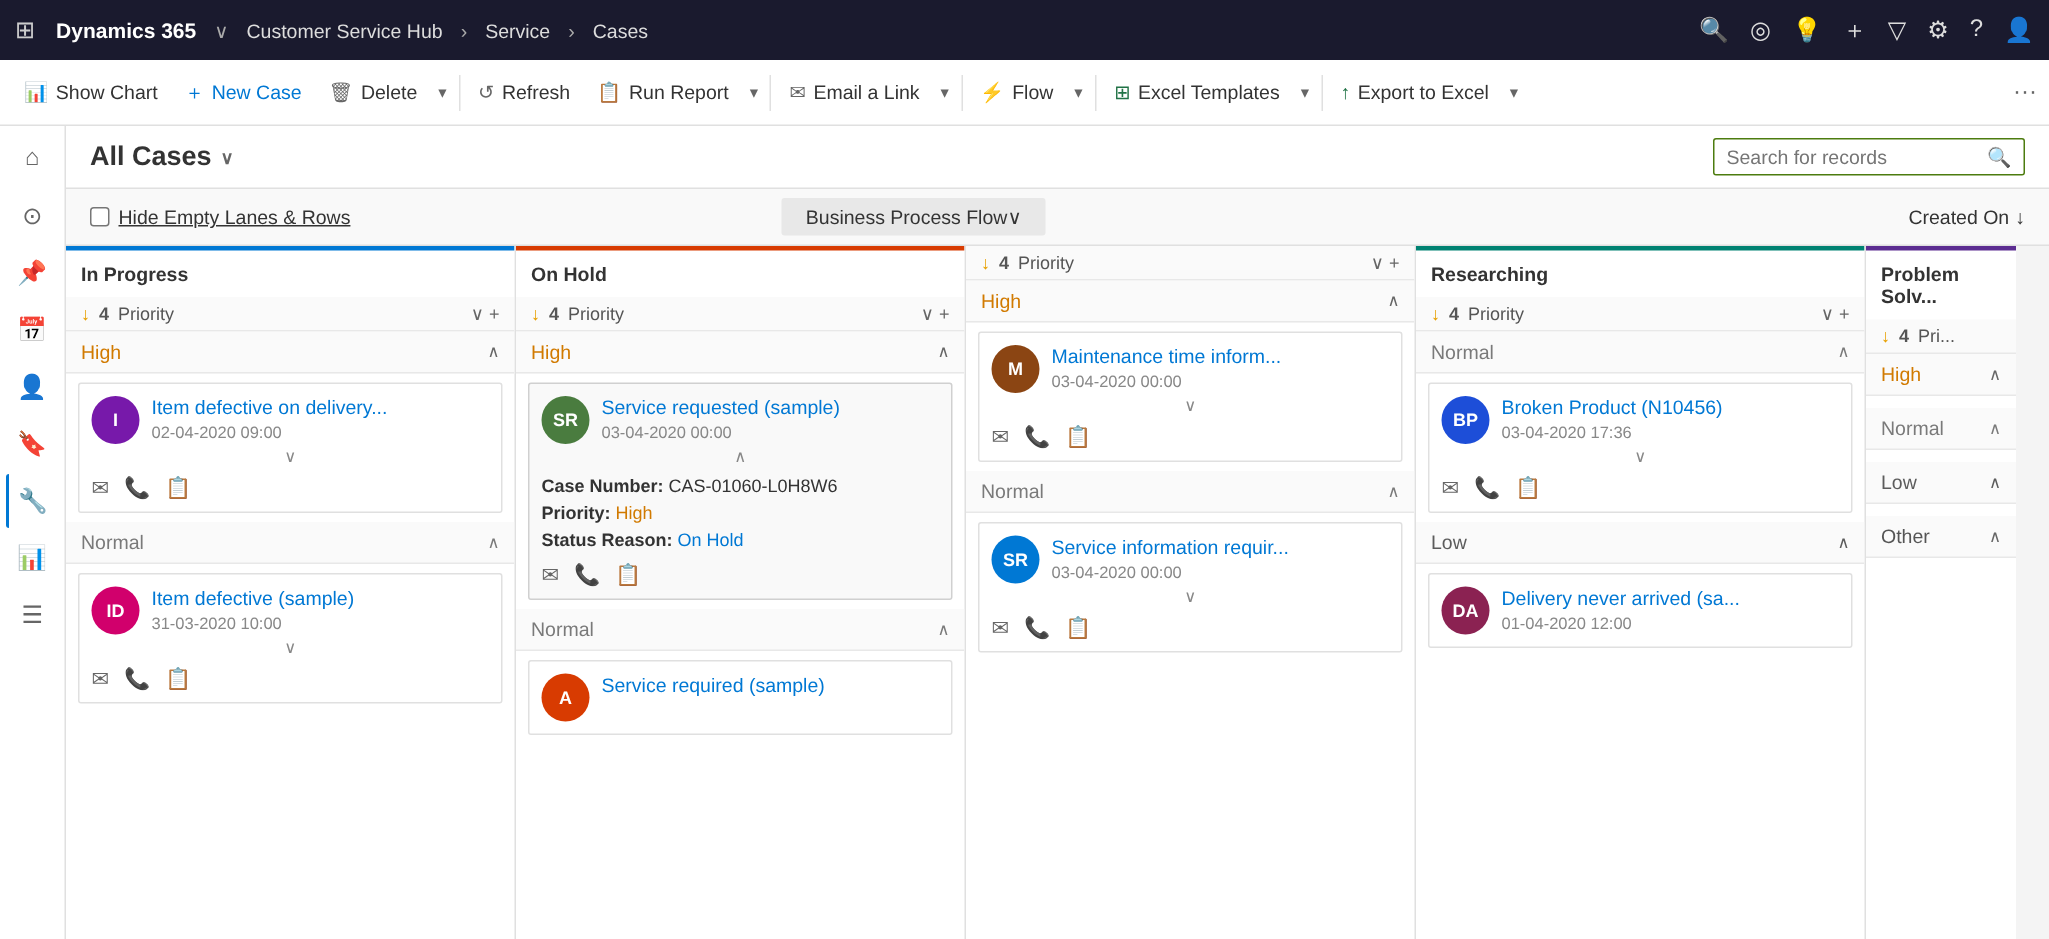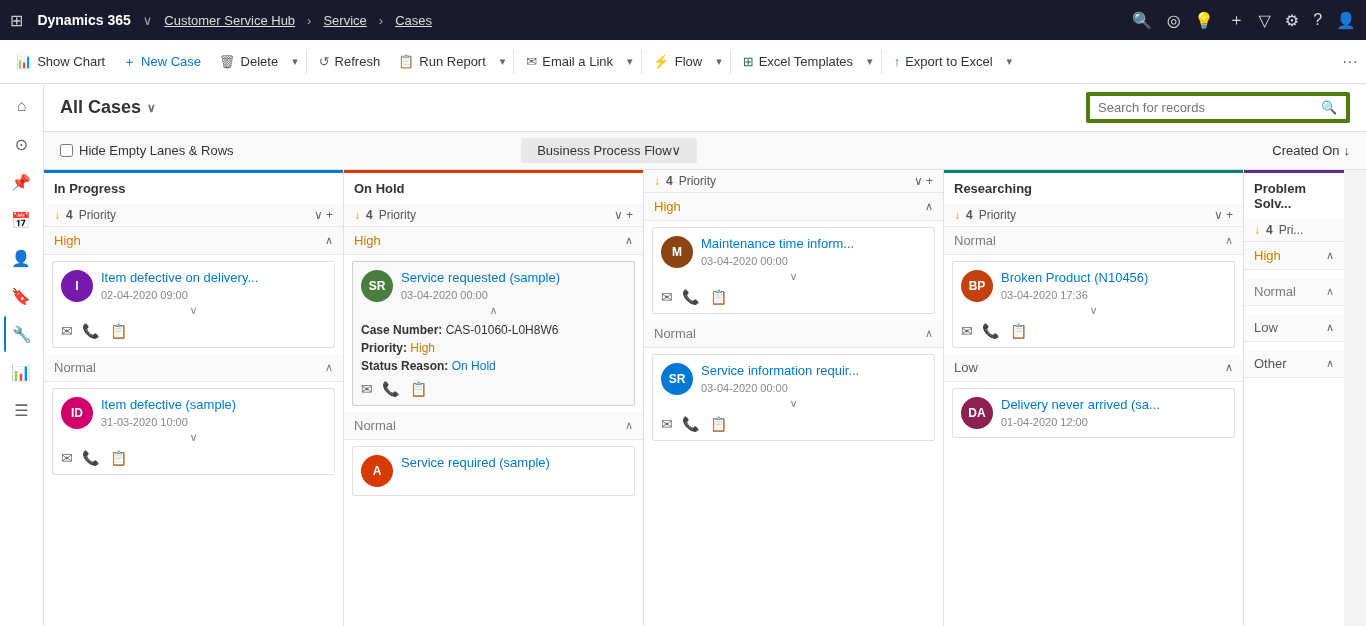--- a/index.html
+++ b/index.html
@@ -11,21 +11,21 @@
       height: 40px;
       display: flex;
       align-items: center;
       padding: 0 10px;
       gap: 8px;
       color: #fff;
     }
     .top-nav .apps-icon { font-size: 16px; color: #ccc; cursor: pointer; margin-right: 6px; }
     .top-nav .brand { color: #fff; font-size: 14px; font-weight: 600; }
     .top-nav .brand-arrow { color: #aaa; margin: 0 4px; }
-    .top-nav .nav-path { color: #ddd; font-size: 13px; text-decoration: underline; }
+    .top-nav .nav-path { color: #ddd; font-size: 13px; }
     .top-nav .nav-sep { color: #aaa; margin: 0 4px; }
     .top-nav .nav-icons { margin-left: auto; display: flex; gap: 14px; align-items: center; color: #ddd; font-size: 16px; }
     .top-nav .nav-icons span { cursor: pointer; }
 
     
     .command-bar {
       background: #fff;
       border-bottom: 1px solid #e0e0e0;
       height: 44px;
       display: flex;
@@ -93,24 +93,24 @@
       color: #333;
       display: flex;
       align-items: center;
       gap: 6px;
     }
     .view-title .dropdown-arrow { color: #666; font-size: 12px; cursor: pointer; }
     .search-box {
       margin-left: auto;
       display: flex;
       align-items: center;
-      border: 4px solid #4d7c0f;
+      border: 1px solid #4d7c0f;
       border-radius: 2px;
       padding: 4px 8px;
-      width: 264px;
+      width: 208px;
     }
     .search-box input {
       border: none;
       outline: none;
       font-size: 13px;
       color: #aaa;
       width: 100%;
     }
 
     
@@ -120,20 +120,21 @@
       align-items: center;
       border-bottom: 1px solid #e0e0e0;
       background: #f9f9f9;
     }
     .hide-empty {
       display: flex;
       align-items: center;
       gap: 6px;
       font-size: 13px;
       color: #333;
+      text-decoration: underline;
     }
     .hide-empty input[type=checkbox] { cursor: pointer; }
     .bpf-selector {
       margin: 0 auto;
       background: #e8e8e8;
       border-radius: 2px;
       padding: 5px 16px;
       display: flex;
       align-items: flex-start;
       gap: 0;
@@ -552,21 +553,21 @@
           <span class="actions">∨ +</span>
         </div>
         <div class="col-body">
           <div class="priority-group">
             <div class="priority-header normal">
               <span>Normal</span>
               <span class="toggle">∧</span>
             </div>
             <div class="card">
               <div class="card-header-row">
-                <div class="avatar" style="background:#c2410c;">BP</div>
+                <div class="avatar" style="background:#1d4ed8;">BP</div>
                 <div>
                   <div class="card-title">Broken Product (N10456)</div>
                   <div class="card-date">03-04-2020 17:36</div>
                 </div>
               </div>
               <div class="card-expand">∨</div>
               <div class="card-actions">
                 <span>✉</span>
                 <span>📞</span>
                 <span>📋</span>

